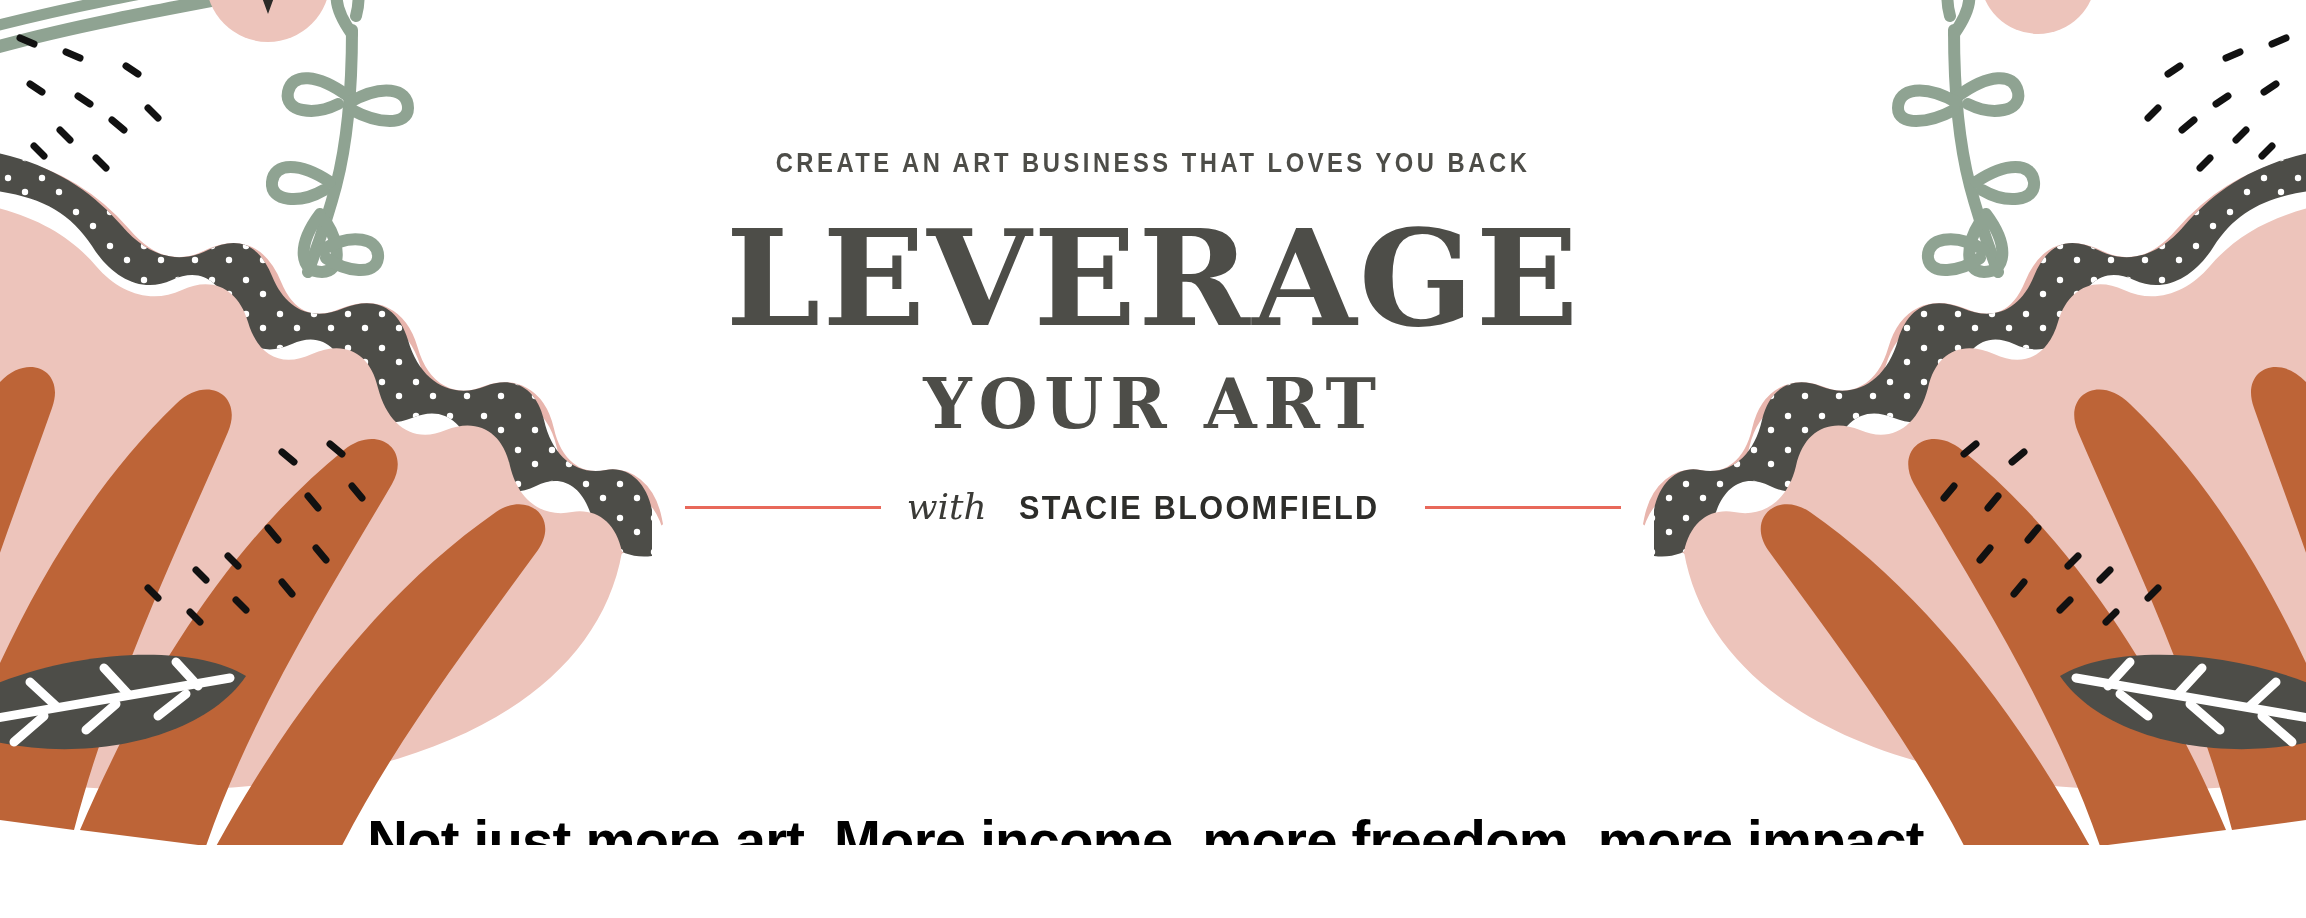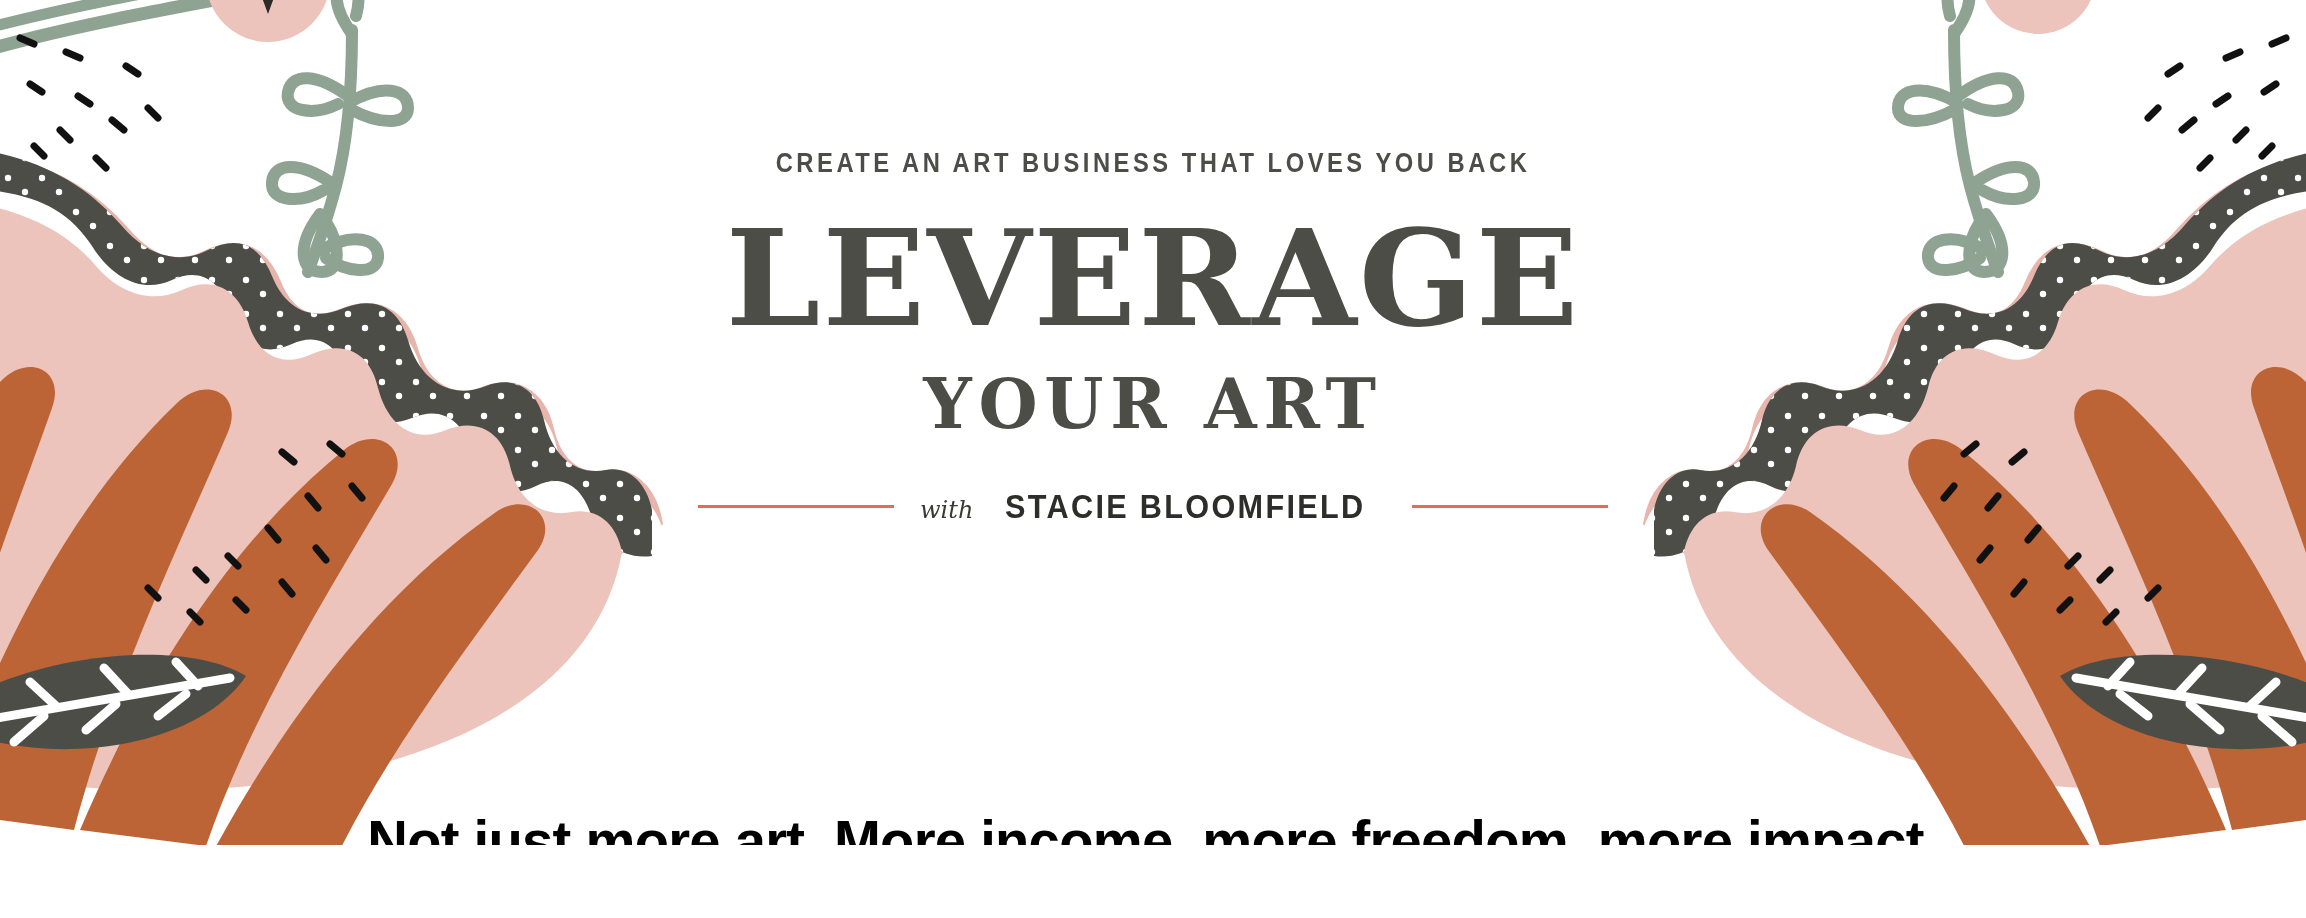--- a/index.html
+++ b/index.html
@@ -89,21 +89,21 @@
     flex: 0 0 auto;
   }
   #attr-text {
     white-space: nowrap;
     line-height: 1;
   }
   #attr-with {
     font-family: "DejaVu Serif", serif;
     font-style: italic;
     font-weight: 400;
-    font-size: 24px;
+    font-size: 36px;
     color: #3a3a36;
     letter-spacing: 0px;
   }
   #attr-name {
     font-family: "Liberation Sans", sans-serif;
     font-weight: 700;
     font-size: 34px;
     letter-spacing: 2.6px;
     color: #2d2d2a;
     transform: scaleX(0.9);

